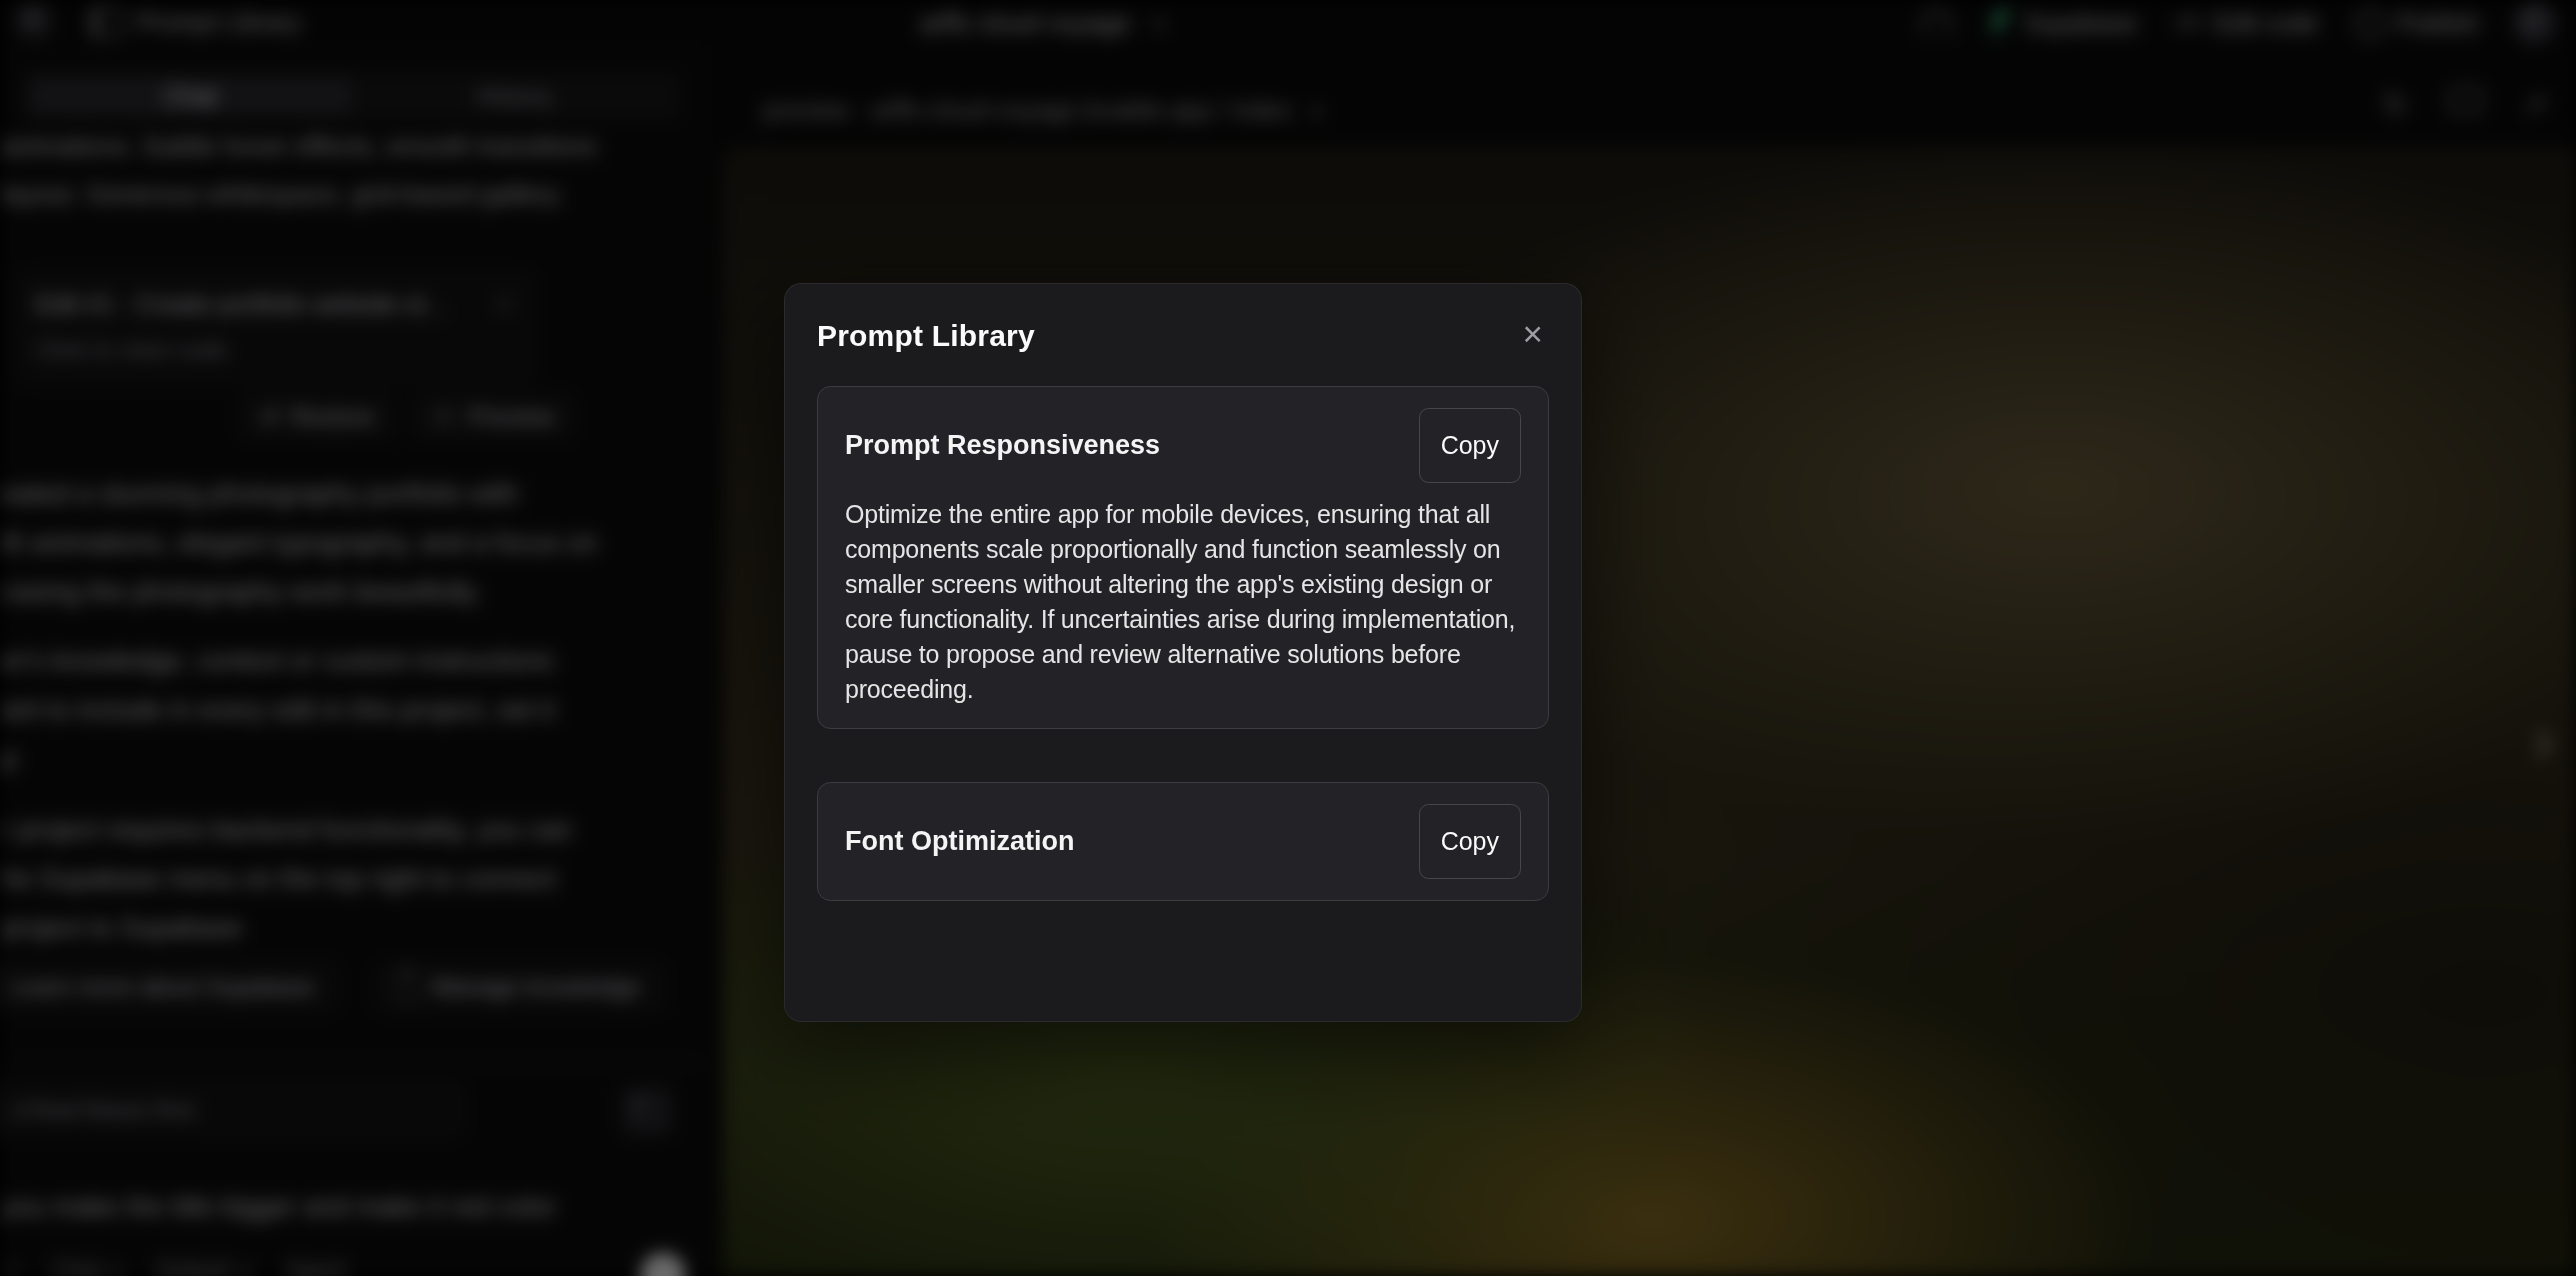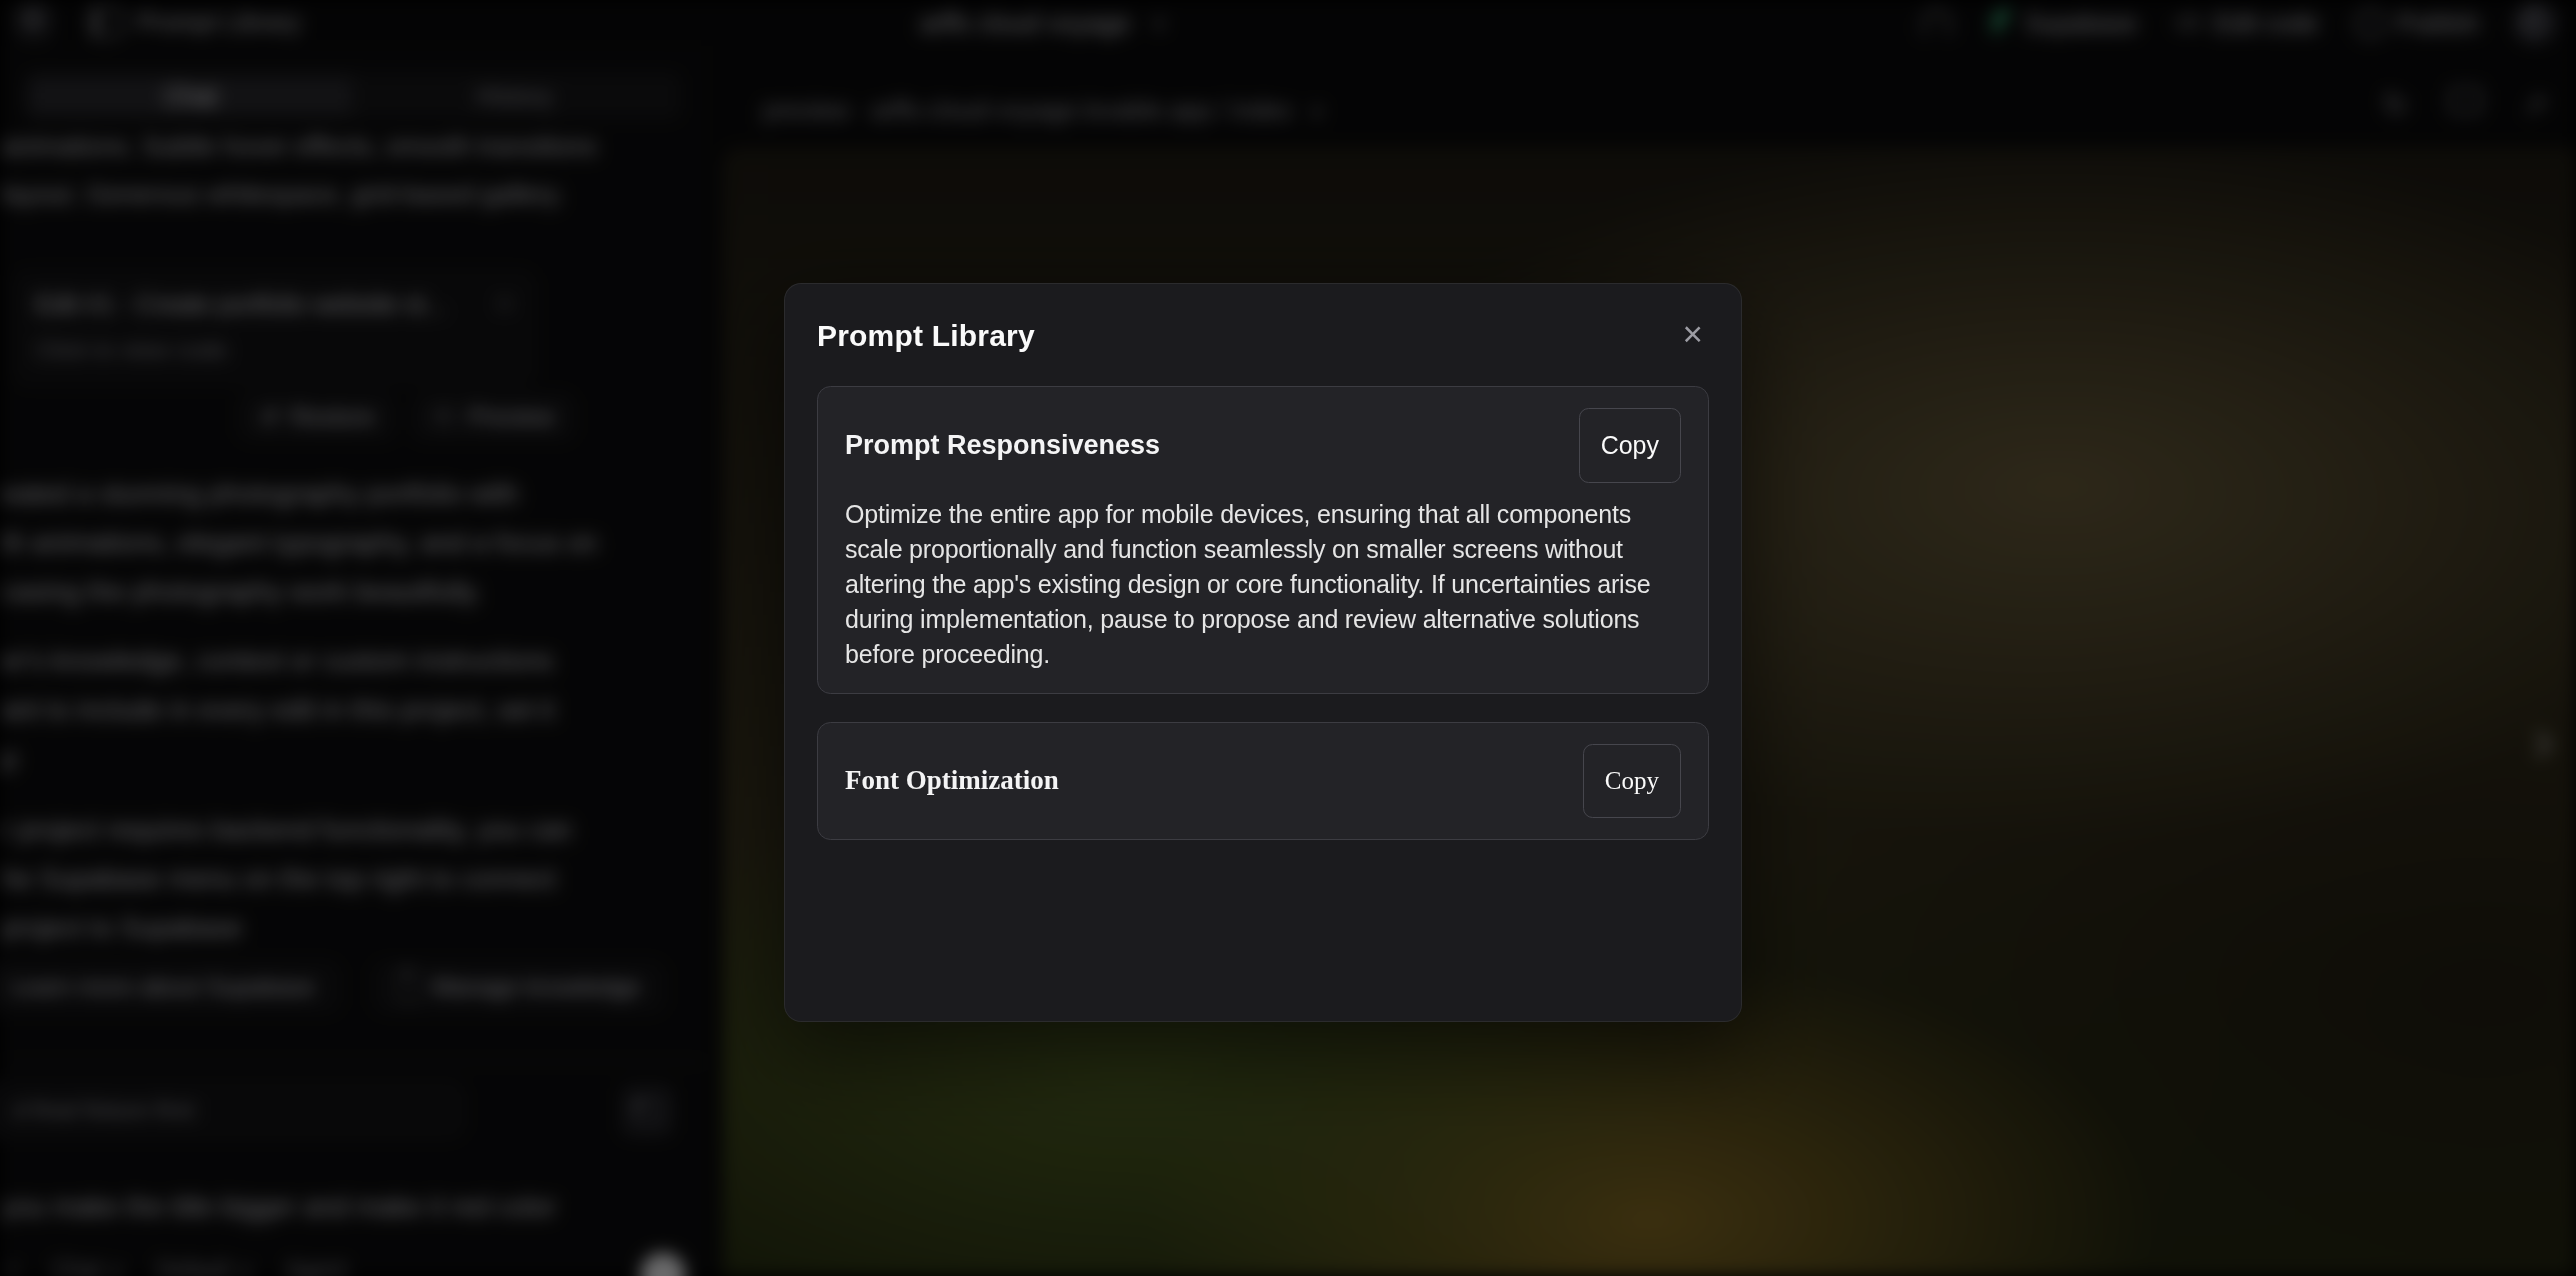--- a/index.html
+++ b/index.html
@@ -60,32 +60,32 @@
     background:
       radial-gradient(55% 45% at 72% 30%, rgba(105,92,58,.85), rgba(45,40,24,0) 70%),
       radial-gradient(45% 38% at 22% 82%, rgba(78,96,34,.8), rgba(32,38,16,0) 70%),
       radial-gradient(38% 32% at 50% 95%, rgba(132,104,34,.9), rgba(52,44,18,0) 72%),
       radial-gradient(70% 55% at 95% 75%, rgba(30,26,16,.9), rgba(20,18,12,0) 80%),
       linear-gradient(180deg,#1d1a12 0%,#2b2618 35%,#35301c 62%,#2d3114 82%,#242a10 100%);}
   .next-chev{position:absolute;left:1809px;top:554px;font-size:64px;color:rgba(255,255,255,.55);}
 
   
   .overlay{position:absolute;inset:0;background:rgba(0,0,0,.52);}
-  .modal{position:absolute;left:784px;top:283px;width:958px;height:739px;background:#1b1b1e;
+  .modal{position:absolute;left:784px;top:283px;width:798px;height:739px;background:#1b1b1e;
          border:1px solid rgba(255,255,255,.07);border-radius:17.3px;
          box-shadow:0 29px 87px rgba(0,0,0,.55);padding:35px 32px 0;box-sizing:border-box;}
   .m-head{display:flex;justify-content:space-between;align-items:flex-start;}
   .m-title{font-size:30px;font-weight:700;color:#fafafa;letter-spacing:0.2px;}
   .m-close{color:#9d9da4;font-size:35px;line-height:1;margin-top:-3.9px;cursor:pointer;background:none;border:none;font-family:inherit;}
   .search{margin-top:29px;width:100%;height:64px;background:#1e1e22;border:1.9px solid #4a4a52;border-radius:9.6px;
           color:#e4e4e7;font-size:26px;padding:0 25px;box-sizing:border-box;outline:none;font-family:inherit;}
   .search::placeholder{color:#b4bac2;}
   .prompt-list{margin-top:33px;height:520px;overflow:hidden;display:flex;flex-direction:column;}
   .p-card{background:#232327;border:1.9px solid #3c3c42;border-radius:13.5px;padding:21px 27px;box-sizing:border-box;flex-shrink:0;}
-  .p-card.second{margin-top:28px;font-family:Liberation Serif, serif;}
+  .p-card.second{margin-top:53px;}
   .p-head{display:flex;justify-content:space-between;align-items:center;}
   .p-title{font-size:27px;font-weight:700;color:#f4f4f5;}
   .copy-btn{font-size:25px;color:#fafafa;border:1.9px solid #46464d;border-radius:9.6px;padding:22px 21px;background:transparent;font-family:inherit;cursor:pointer;}
   .p-body{margin-top:13.5px;font-size:25px;line-height:35px;color:#e5e5e5;letter-spacing:-0.2px;}
 </style>
 </head>
 <body>
 
 <div class="stage">
 

